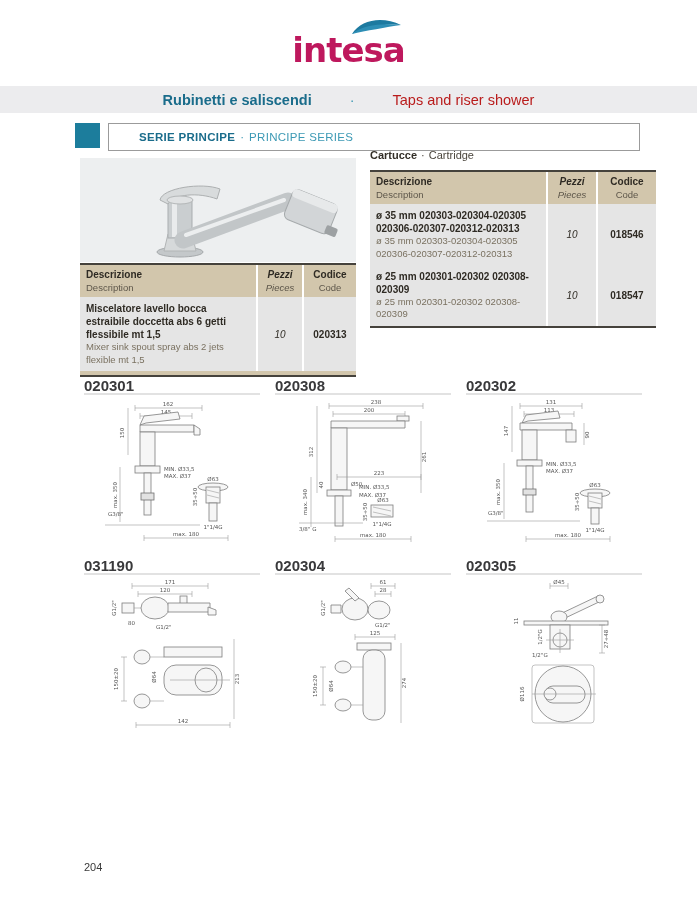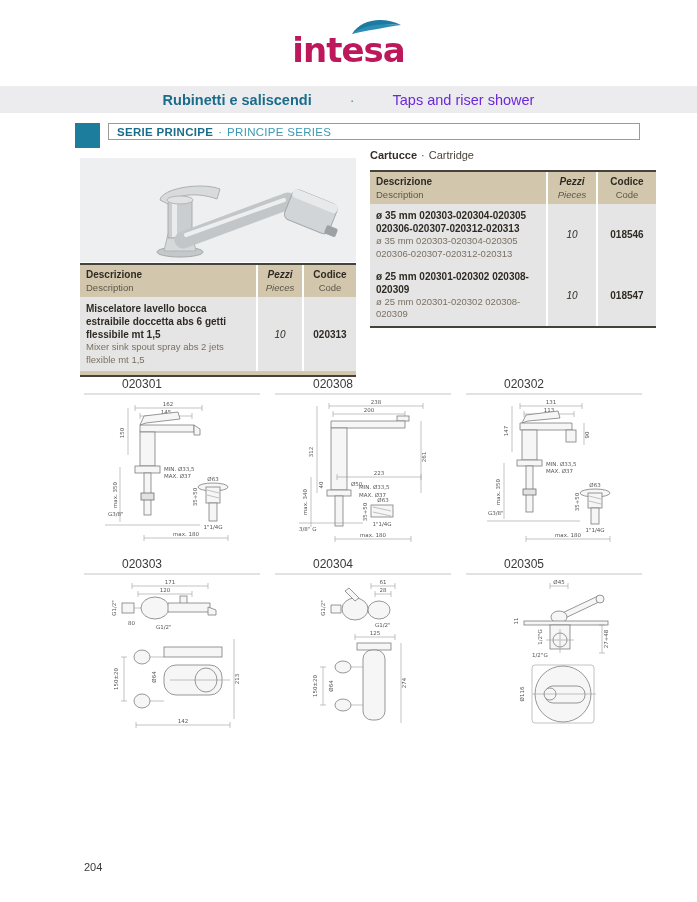--- a/index.html
+++ b/index.html
@@ -11,26 +11,26 @@
   .logo-inner{position:relative;display:inline-block;}
   .logo-text{font-family:"DejaVu Sans",sans-serif;font-weight:bold;font-size:34px;
              color:#be185d;letter-spacing:-1px;}
   .logo-swoosh{position:absolute;top:-14px;right:2px;width:52px;height:22px;}
 
   
   .band{position:absolute;top:86px;left:0;width:697px;height:27px;background:#ececee;
         display:flex;align-items:center;justify-content:center;font-size:14.5px;gap:32px;}
   .band-it{font-weight:bold;color:#1a6c8b;}
   .band-sep{color:#3c99b4;margin:0 6px;}
-  .band-en{color:#6d28d9;}
+  .band-en{color:#b91c1c;}
 
   
   .series-square{position:absolute;left:75px;top:123px;width:25px;height:25px;background:#1c7d9c;}
-  .series-box{position:absolute;left:108px;top:123px;width:532px;height:17px;box-sizing:border-box;
-              border:1px solid #9b9b9b;display:flex;align-items:center;padding-left:8px;font-size:11.5px;}
+  .series-box{position:absolute;left:108px;top:123px;width:532px;height:28px;box-sizing:border-box;
+              border:1px solid #9b9b9b;display:flex;align-items:center;padding-left:30px;font-size:11.5px;}
   .series-it{font-weight:bold;color:#1a6c8b;letter-spacing:.3px;}
   .series-sep{color:#3c99b4;margin:0 5px;}
   .series-en{color:#3c99b4;letter-spacing:.3px;}
 
   
   .photo{position:absolute;left:80px;top:158px;width:276px;height:104px;background:#edeff0;}
 
   
   .ltable{position:absolute;left:80px;top:263px;width:276px;}
   .rtable{position:absolute;left:370px;top:170px;width:286px;}
@@ -54,21 +54,21 @@
   .d-en{font-size:9.5px;color:#7a7160;line-height:1.3;}
   .num{font-size:10px;color:#2f2b24;}
   .code-b{font-weight:bold;font-size:10px;color:#2f2b24;}
 
   .cart-title{position:absolute;left:370px;top:149px;font-size:11px;}
   .cart-it{font-weight:bold;color:#332f28;}
   .cart-sep{color:#4a453c;margin:0 4px;}
   .cart-en{color:#4a453c;}
 
   
-  .dcode{position:absolute;font-weight:normal;font-size:12px;color:#39393b;margin-left:38px;}
+  .dcode{position:absolute;font-weight:bold;font-size:15px;color:#39393b;}
   .dline{position:absolute;width:176px;height:2px;background:#e2e2e2;}
   .dsvg{position:absolute;width:186px;height:152px;}
   .dsvg svg{width:100%;height:100%;}
   .ln{stroke:#9a9a9a;stroke-width:.6;fill:none;}
   .fx{stroke:#7e7e7e;stroke-width:.8;fill:#f6f6f6;}
   .fxd{stroke:#6f6f6f;stroke-width:.8;fill:#e2e2e2;}
   .dim{font-size:5.5px;fill:#555;font-family:"DejaVu Sans",sans-serif;}
 
   .pagenum{position:absolute;left:84px;top:861px;font-size:11px;color:#3a3a3a;}
 </style>
@@ -300,21 +300,21 @@
       <path class="ln" d="M127,99 l12,3 M127,104 l12,3"></path>
       <rect class="fx" x="129" y="111" width="8" height="16"></rect>
       <text class="dim" x="133" y="90" text-anchor="middle">Ø63</text>
       <text class="dim" transform="rotate(-90 117,105)" x="117" y="105" text-anchor="middle">35÷50</text>
       <text class="dim" x="133" y="135" text-anchor="middle">1"1/4G</text>
       <path class="ln" d="M64,142 H148 M64,139 V145 M148,139 V145"></path>
       <text class="dim" x="106" y="140" text-anchor="middle">max. 180</text>
     </svg>
   </div>
 
-  <div class="dcode" style="left:84px;top:557px;">020303</div>
+  <div class="dcode" style="left:84px;top:557px;">031190</div>
   <div class="dcode" style="left:275px;top:557px;">020304</div>
   <div class="dcode" style="left:466px;top:557px;">020305</div>
   <div class="dline" style="left:84px;top:573px;"></div>
   <div class="dline" style="left:275px;top:573px;"></div>
   <div class="dline" style="left:466px;top:573px;"></div>
 
   <div class="dsvg" style="left:80px;top:577px;height:160px;">
     <svg viewBox="0 0 186 160">
       <path class="ln" d="M52,9 H128 M52,6 V12 M128,6 V12"></path>
       <text class="dim" x="90" y="7" text-anchor="middle">171</text>

